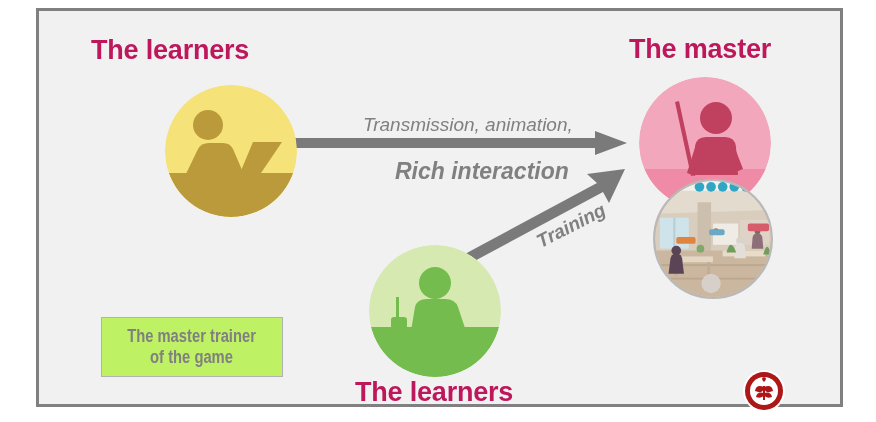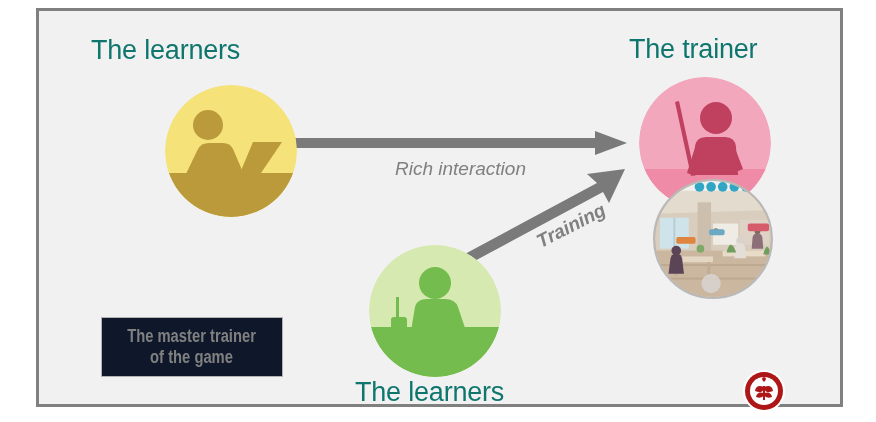--- a/index.html
+++ b/index.html
@@ -25,22 +25,22 @@
     top: 8px;
     width: 807px;
     height: 399px;
     background: #f1f1f1;
     border: 3px solid #808080;
     box-sizing: border-box;
   }
   .node-title {
     position: absolute;
     white-space: nowrap;
-    font-weight: normal;
-    color: #0f766e;
+    font-weight: bold;
+    color: #be185d;
     letter-spacing: -0.2px;
   }
   .avatar {
     position: absolute;
     border-radius: 50%;
     overflow: hidden;
   }
   .avatar svg { display: block; width: 100%; height: 100%; }
 
   
@@ -91,37 +91,37 @@
     color: #808080;
     font-style: italic;
   }
   #label-transmission {
     left: 324px; top: 103px;
     font-size: 19px;
     font-weight: normal;
   }
   #label-rich {
     left: 356px; top: 147px;
-    font-size: 19px;
-    font-weight: normal;
+    font-size: 23px;
+    font-weight: bold;
   }
   #label-training {
     left: 494px; top: 222px;
     font-size: 19px;
     font-weight: bold;
     transform: rotate(-27deg);
     transform-origin: left top;
   }
 
   
   #master-box {
     position: absolute;
     left: 62px; top: 306px;
     width: 182px; height: 60px;
-    background: #0f172a;
+    background: #bef264;
     border: 1px solid #b3b3b3;
     box-sizing: border-box;
     display: flex;
     align-items: center;
     justify-content: center;
   }
   #master-box-text {
     font-size: 18px;
     line-height: 21px;
     font-weight: bold;
@@ -164,21 +164,21 @@
 
           <circle cx="43" cy="40" r="15" fill="#bb9a3c"></circle>
 
           <path d="M19 93 L33 64 Q36 58 44 58 L58 58 Q65 58 68 64 L80 92 Z" fill="#bb9a3c"></path>
 
           <path d="M88 57 L117 57 L96 88 L75 88 Z" fill="#bb9a3c"></path>
         </g>
       </svg>
     </div>
 
-    <div class="node-title" id="trainer-title">The trainer</div>
+    <div class="node-title" id="trainer-title">The master</div>
     <div class="avatar" id="trainer-avatar">
       <svg viewBox="0 0 132 132" xmlns="http://www.w3.org/2000/svg">
         <defs>
           <clipPath id="clipT">
               <circle cx="66" cy="66" r="66"></circle>
             </clipPath>
         </defs>
         <g clip-path="url(#clipT)">
           <rect x="0" y="0" width="132" height="132" fill="#f3a7bc"></rect>
           <rect x="0" y="92" width="132" height="40" fill="#ef8ba6"></rect>
@@ -286,20 +286,21 @@
         <path d="M21 31 L21 17 L23 17 L23 31 Z" fill="#ae1717"></path>
 
         <path d="M22 18 Q14 15 13 22 Q20 25 22 20 Z" fill="#ae1717"></path>
         <path d="M22 18 Q30 15 31 22 Q24 25 22 20 Z" fill="#ae1717"></path>
         <path d="M22 24 Q15 22 14 28 Q20 30 22 26 Z" fill="#ae1717"></path>
         <path d="M22 24 Q29 22 30 28 Q24 30 22 26 Z" fill="#ae1717"></path>
         <path d="M22 13 Q18 9 22 8 Q26 9 22 13 Z" fill="#ae1717"></path>
       </svg>
     </div>
 
+    <div class="arrow-label" id="label-transmission">Transmission, animation,</div>
     <div class="arrow-label" id="label-rich">Rich interaction</div>
     <div class="arrow-label" id="label-training">Training</div>
 
     <div id="master-box">
       <div id="master-box-text">The master trainer
 of the game</div>
     </div>
 
   </div>
 </div>

